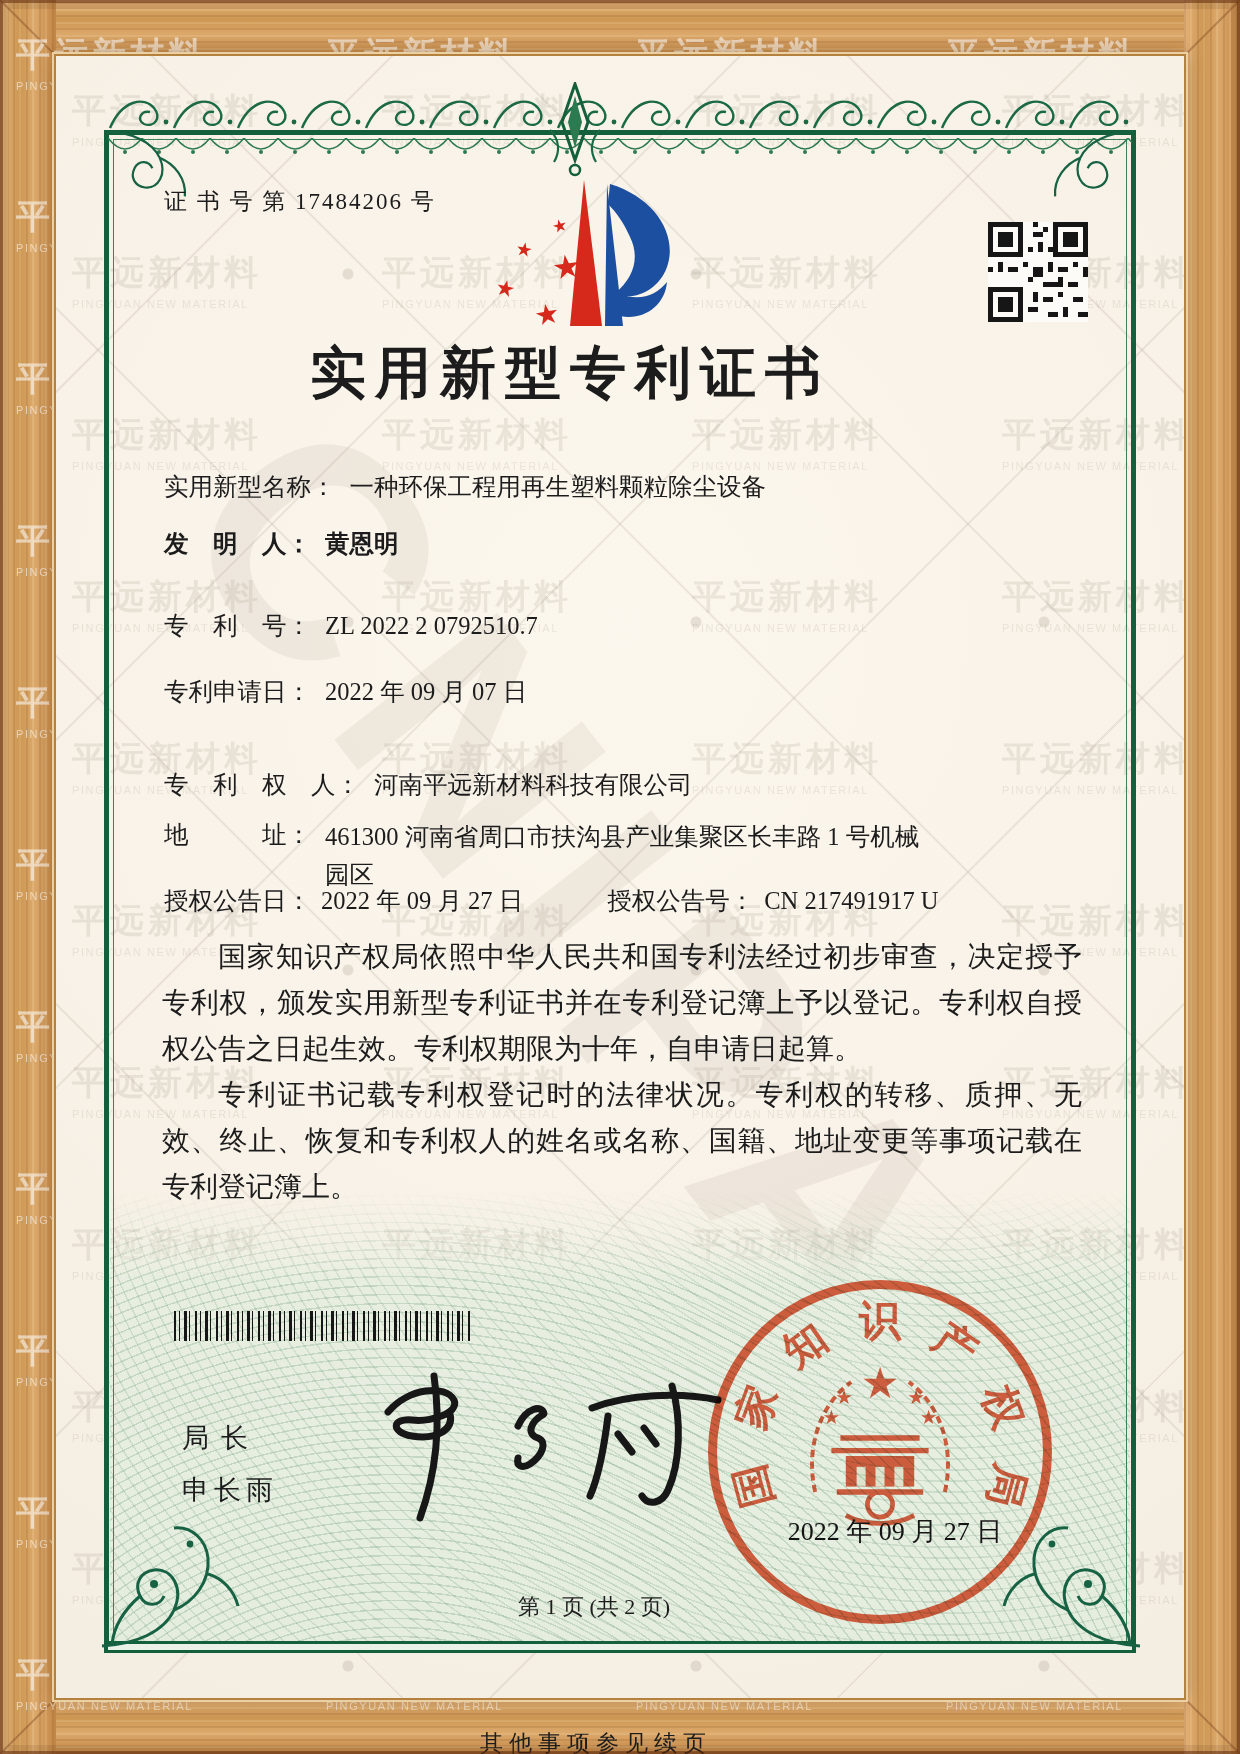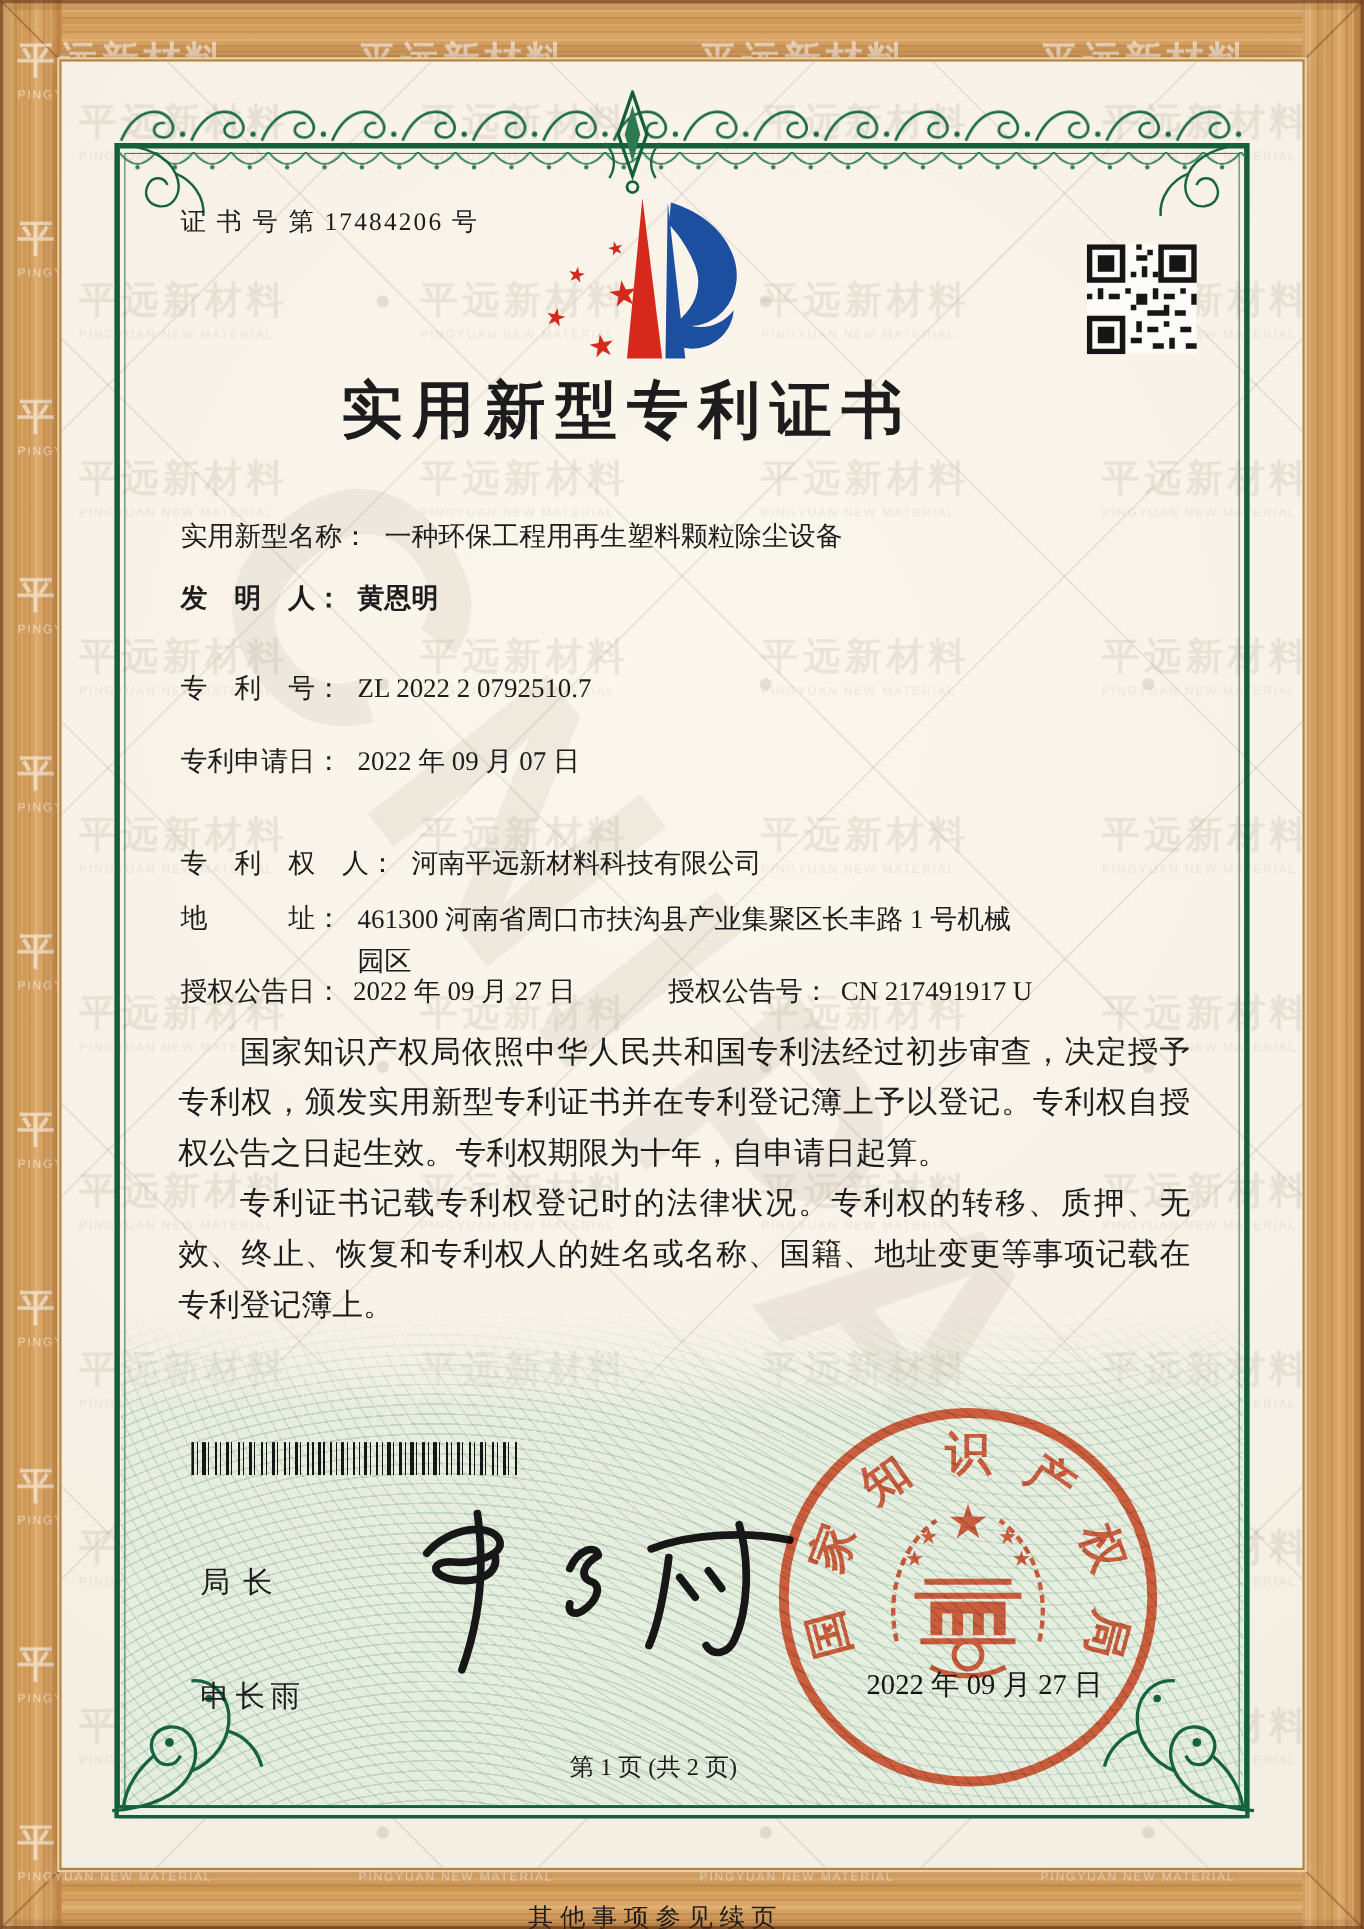--- a/index.html
+++ b/index.html
@@ -69,21 +69,21 @@
   .frow-addr .val{display:inline-block;vertical-align:top;width:618px;line-height:38px;margin-left:14px;}
   .grant-row{left:108px;top:828px;font-size:24.5px;white-space:nowrap;}
   .grant-row .g2{margin-left:78px;}
   .legal{left:106px;top:878px;width:920px;z-index:5;position:absolute;
      font-size:28px;line-height:46px;text-align:justify;}
   .legal p{margin:0;text-indent:2em;}
   .barcode{left:118px;top:1255px;width:296px;height:30px;z-index:5;
      background:repeating-linear-gradient(90deg,#161616 0 2px,transparent 2px 5px,#161616 5px 6px,
        transparent 6px 10px,#161616 10px 13px,transparent 13px 15px,#161616 15px 16px,transparent 16px 21px);}
   .officer-title{left:126px;top:1364px;font-size:27px;letter-spacing:12px;}
-  .officer-name{left:126px;top:1468px;font-size:27px;letter-spacing:5px;}
+  .officer-name{left:126px;top:1416px;font-size:27px;letter-spacing:5px;}
   .page-info{left:48px;top:1536px;width:980px;text-align:center;font-size:22px;}
   .note{left:20px;top:1672px;width:1040px;text-align:center;font-size:23px;letter-spacing:6px;z-index:7;position:absolute;}
   
   .seal{position:absolute;left:652px;top:1224px;width:344px;height:344px;z-index:6;
      mix-blend-mode:multiply;opacity:.92;}
   .seal-ring{position:absolute;inset:0;border:9px solid #e05535;border-radius:50%;}
   .seal-char{position:absolute;left:50%;top:50%;font-size:42px;font-weight:700;color:#df5636;
      transform:translate(-50%,-50%) rotate(var(--a)) translateY(-131px);}
   .seal-emblem{position:absolute;left:82px;top:68px;}
   .seal-date{left:684px;top:1458px;width:310px;text-align:center;font-size:26px;z-index:7;position:absolute;color:#141414;}

